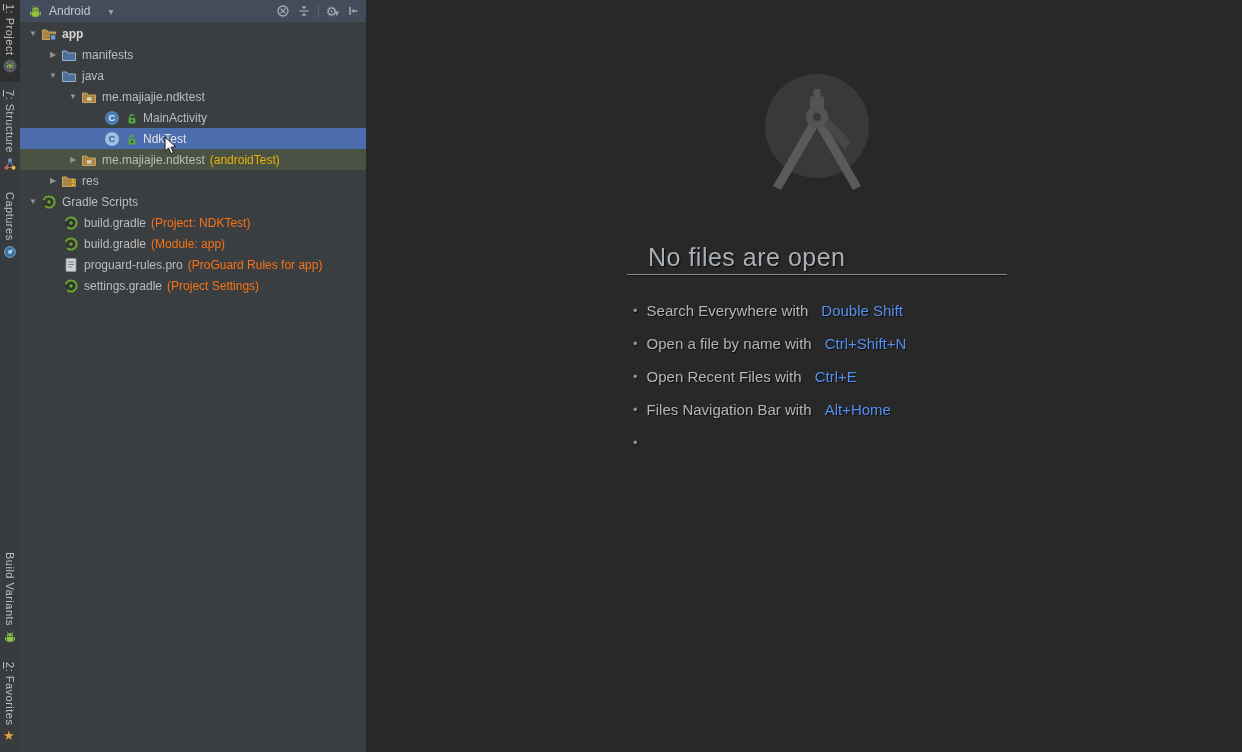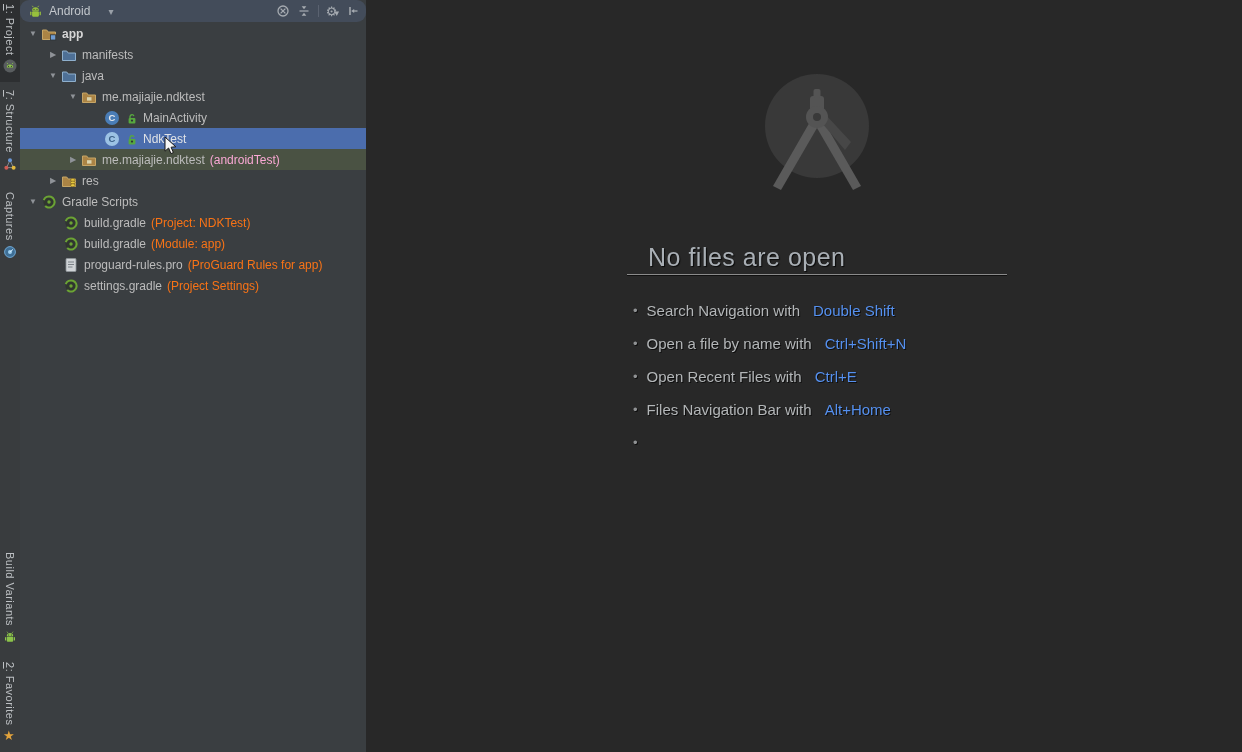--- a/index.html
+++ b/index.html
@@ -11,42 +11,42 @@
     align-items:center;justify-content:flex-start;cursor:pointer;}
   .stripe-item.active{background:#2d2f31;}
   .vlabel{writing-mode:vertical-rl;font-size:11px;color:#bdc0c3;white-space:nowrap;
     letter-spacing:.5px;padding-top:4px;}
   .vlabel .mn{text-decoration:underline;}
   .sicon{margin-top:4px;width:14px;height:14px;flex:none;}
   .star-glyph{font-size:13px;color:#e2a33c;line-height:14px;}
   
   #panel{position:absolute;left:20px;top:0;width:346px;height:752px;background:#3a3e41;}
   #panel-header{position:relative;height:22px;background:#434c5a;display:flex;
-    align-items:center;padding-left:8px;border-radius:9px;}
+    align-items:center;padding-left:8px;}
   #panel-header .mode-label{font-size:12px;color:#c3c7cc;margin:0 4px 0 6px;}
   #panel-header .caret{font-size:10px;color:#9aa0a8;margin-left:14px;}
   .hdr-right{position:absolute;right:6px;top:0;height:22px;display:flex;align-items:center;gap:7px;}
   .hdr-sep{width:1px;height:12px;background:#5a6270;}
   .gear-glyph{font-size:13px;color:#a6abb1;line-height:14px;}
   .gear-caret{font-size:9px;color:#a6abb1;margin-left:-3px;}
   
   #tree{position:absolute;top:23px;left:0;right:0;}
   .row{height:21px;display:flex;align-items:center;font-size:12px;color:#bcbcbc;cursor:pointer;}
   .row .arrow{width:16px;flex:none;text-align:center;font-size:8px;color:#8f9398;}
   .row .ric{width:16px;height:16px;flex:none;margin-right:5px;position:relative;top:0;}
   .row .ric2{width:12px;height:12px;flex:none;margin:2px 5px 0 1px;}
   .row .lbl{white-space:nowrap;}
   .row .lbl.b{font-weight:bold;color:#d6d6d6;}
   .row .ann{white-space:nowrap;color:#f97316;margin-left:5px;}
   .pl0{padding-left:5px}.pl1{padding-left:25px}.pl2{padding-left:45px}
   .plc{padding-left:84px}.plg{padding-left:43px}
   .row.sel{background:#4b6dad;}
   .row.sel .lbl{color:#dfe2e6;}
   .row.test{background:#4a5243;}
-  .row.test .ann{color:#f9a8d4;}
+  .row.test .ann{color:#eab308;}
   
   #editor{position:absolute;left:366px;top:0;width:876px;height:568px;background:#282828;}
   #logo{position:absolute;left:381px;top:62px;width:140px;height:136px;}
   #empty-title{position:absolute;left:282px;top:243px;font-size:25px;color:#a9afb5;
     letter-spacing:.5px;text-shadow:1px 1px 1px rgba(0,0,0,.75);}
   #title-rule{position:absolute;left:261px;top:274px;width:380px;height:1px;background:#8b8b8b;
     box-shadow:0 1px 0 rgba(0,0,0,.6);}
   #tips{position:absolute;left:267px;top:294px;}
   .tip{height:33px;display:flex;align-items:center;font-size:15px;color:#b3b6b8;
     text-shadow:1px 1px 0 rgba(0,0,0,.65);}
@@ -312,21 +312,21 @@
       <circle cx="70" cy="55" r="4" fill="#393939"></circle>
     </svg>
   </div>
 
   <div id="empty-title">No files are open</div>
   <div id="title-rule"></div>
 
   <div id="tips">
     <div class="tip">
       <span class="bullet">•</span>
-      <span>Search Navigation with</span>
+      <span>Search Everywhere with</span>
       <span class="sc">Double Shift</span>
     </div>
     <div class="tip">
       <span class="bullet">•</span>
       <span>Open a file by name with</span>
       <span class="sc">Ctrl+Shift+N</span>
     </div>
     <div class="tip">
       <span class="bullet">•</span>
       <span>Open Recent Files with</span>

